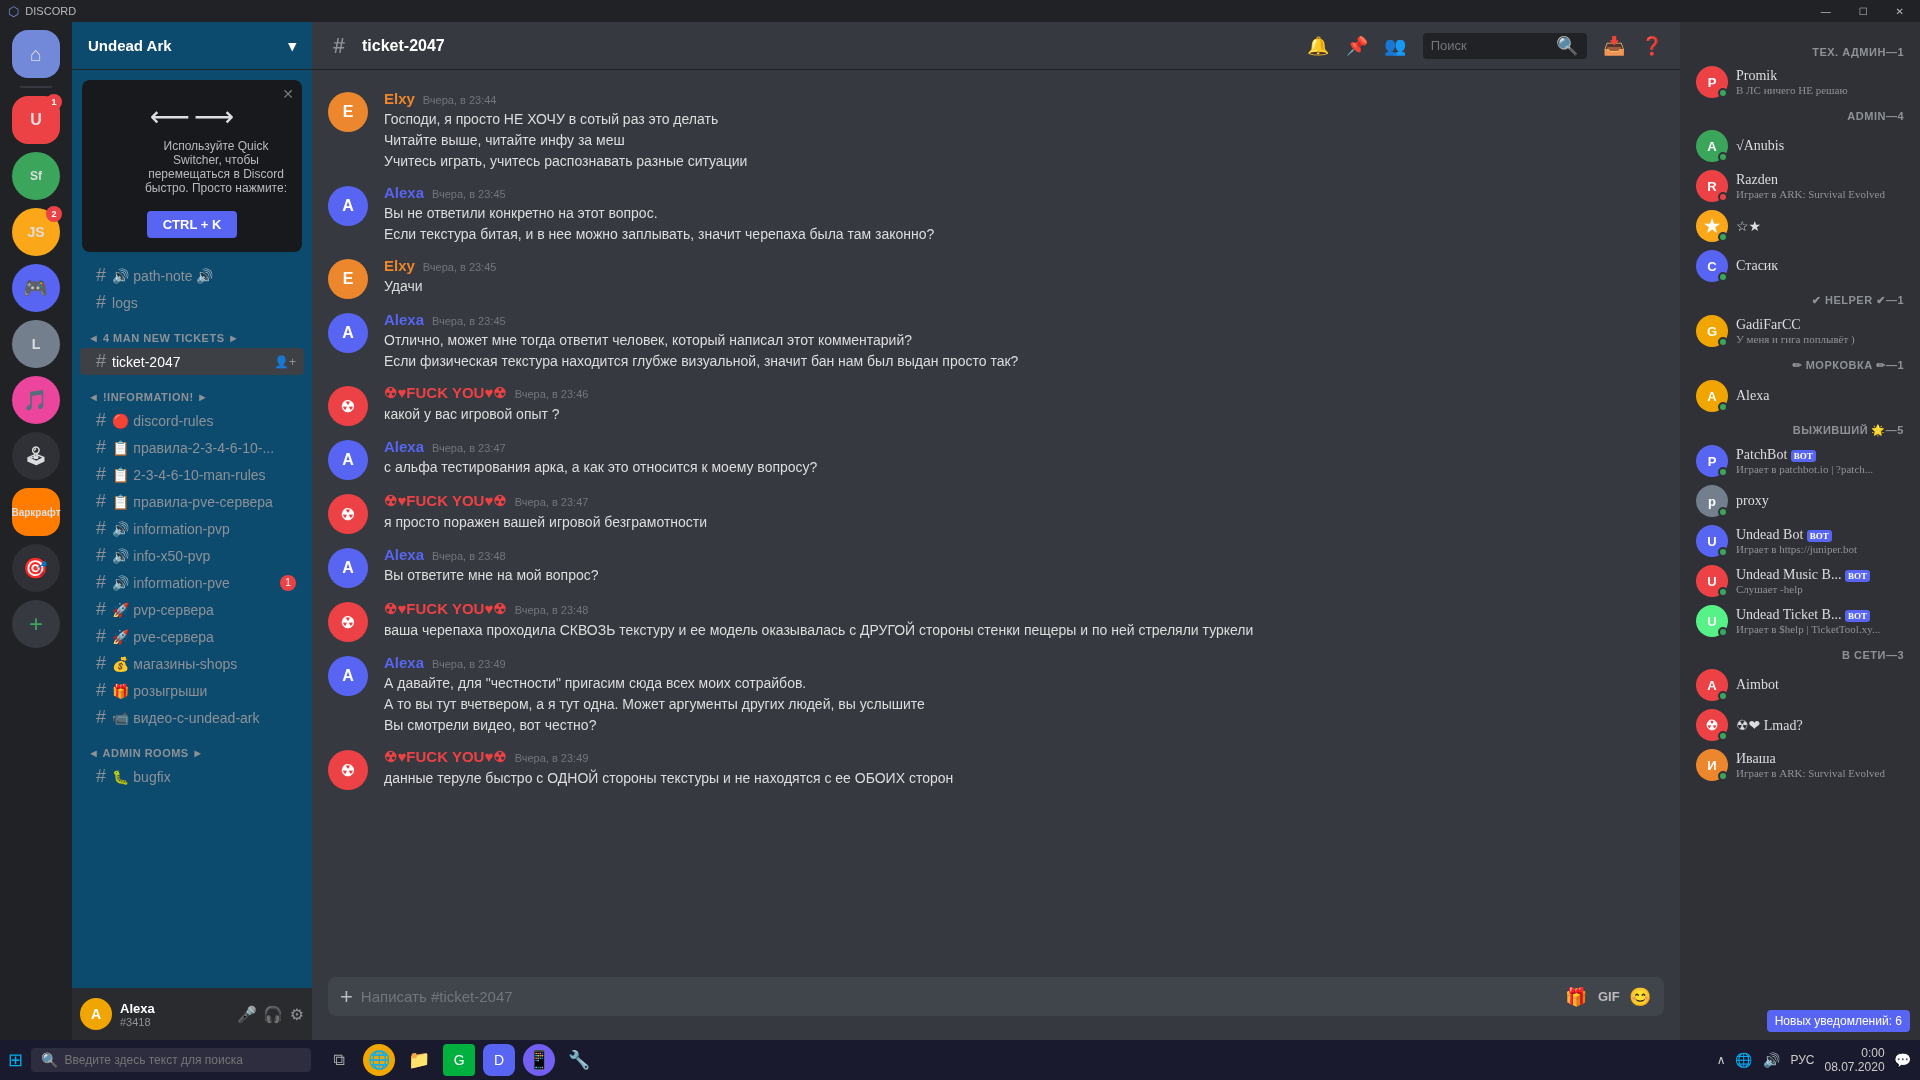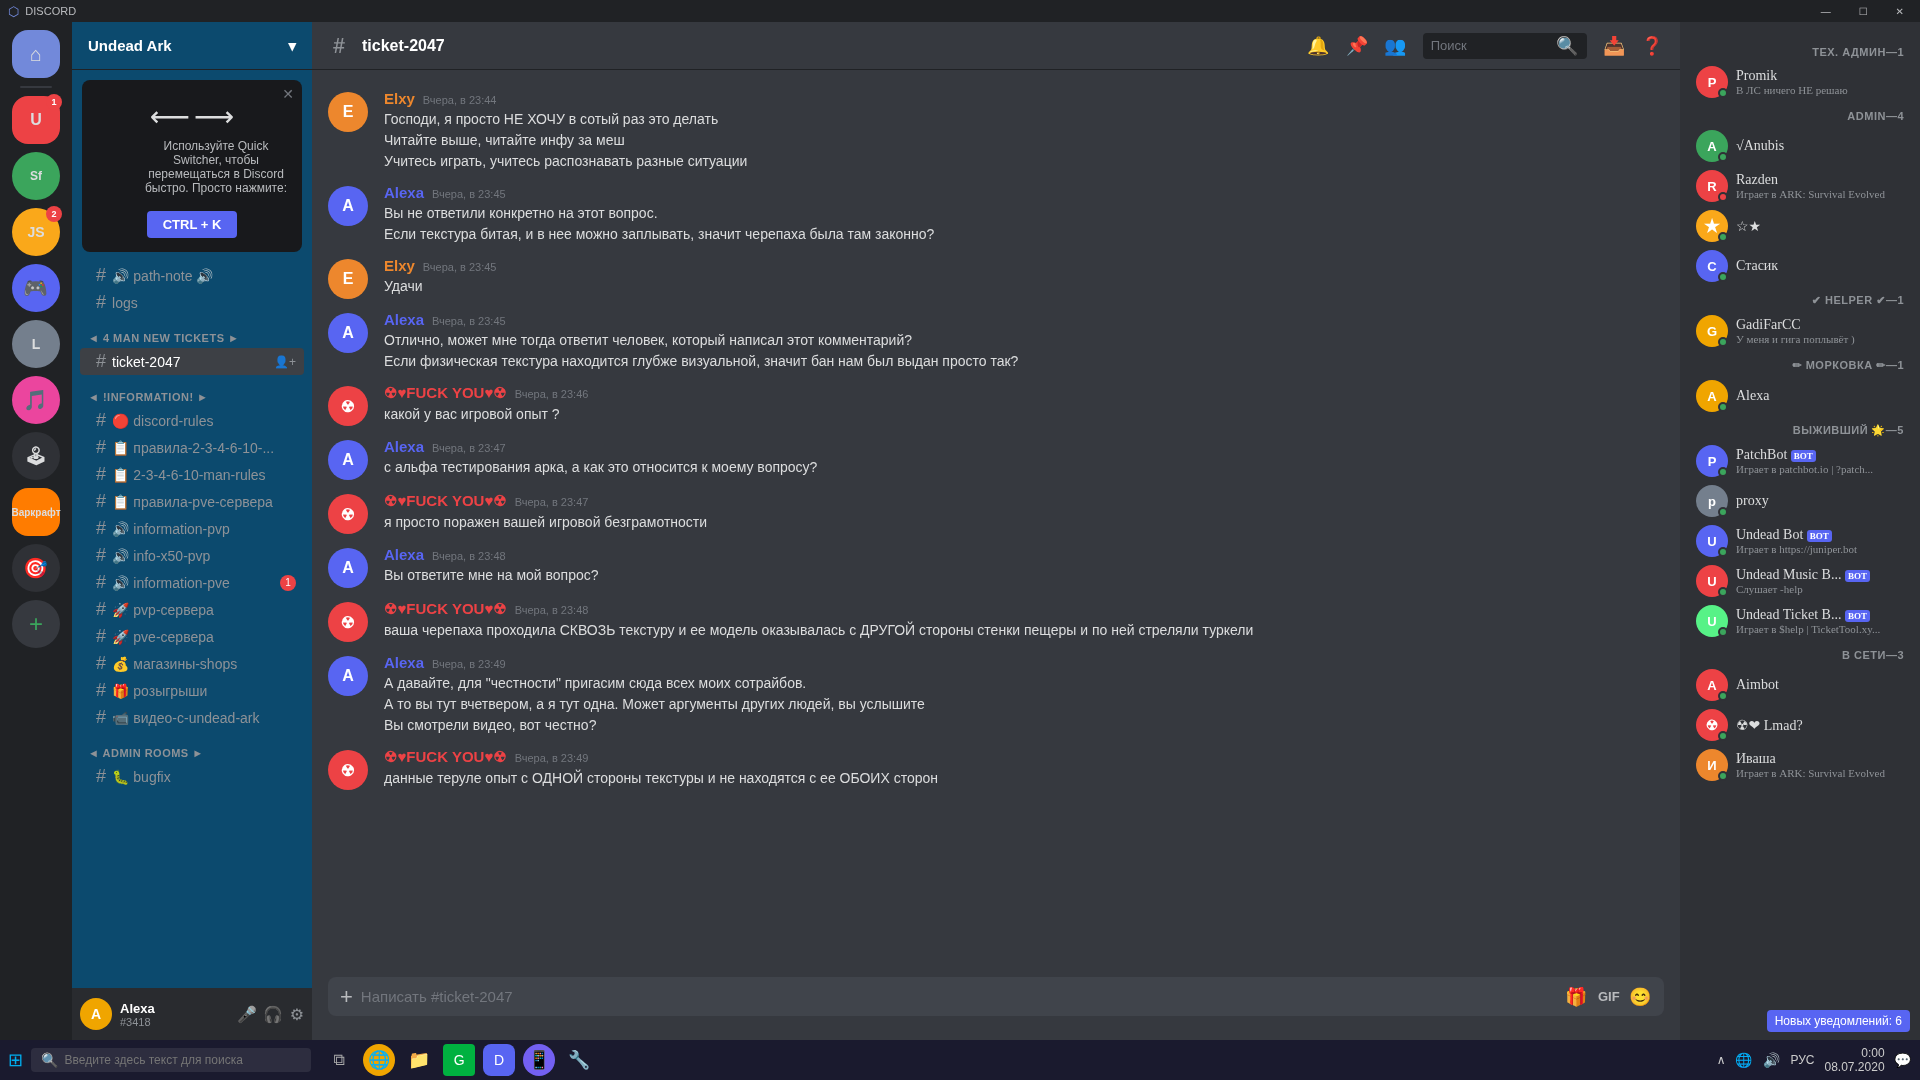--- a/index.html
+++ b/index.html
@@ -754,21 +754,21 @@
         </div>
       </div>
 
       <div class="message-group">
         <div class="msg-avatar fucky">☢</div>
         <div class="msg-content">
           <div class="msg-header">
             <span class="msg-author color-fucky">☢♥FUCK YOU♥☢</span>
             <span class="msg-timestamp">Вчера, в 23:49</span>
           </div>
-          <div class="msg-text">данные теруле опыт с ОДНОЙ стороны текстуры и не находятся с ее ОБОИХ сторон</div>
+          <div class="msg-text">данные теруле быстро с ОДНОЙ стороны текстуры и не находятся с ее ОБОИХ сторон</div>
         </div>
       </div>
 
     </div>
 
     <div id="input-area">
       <div class="chat-input-wrapper">
         <span class="plus-btn">+</span>
         <input type="text" placeholder="Написать #ticket-2047" style="">
         <div class="chat-input-actions">

